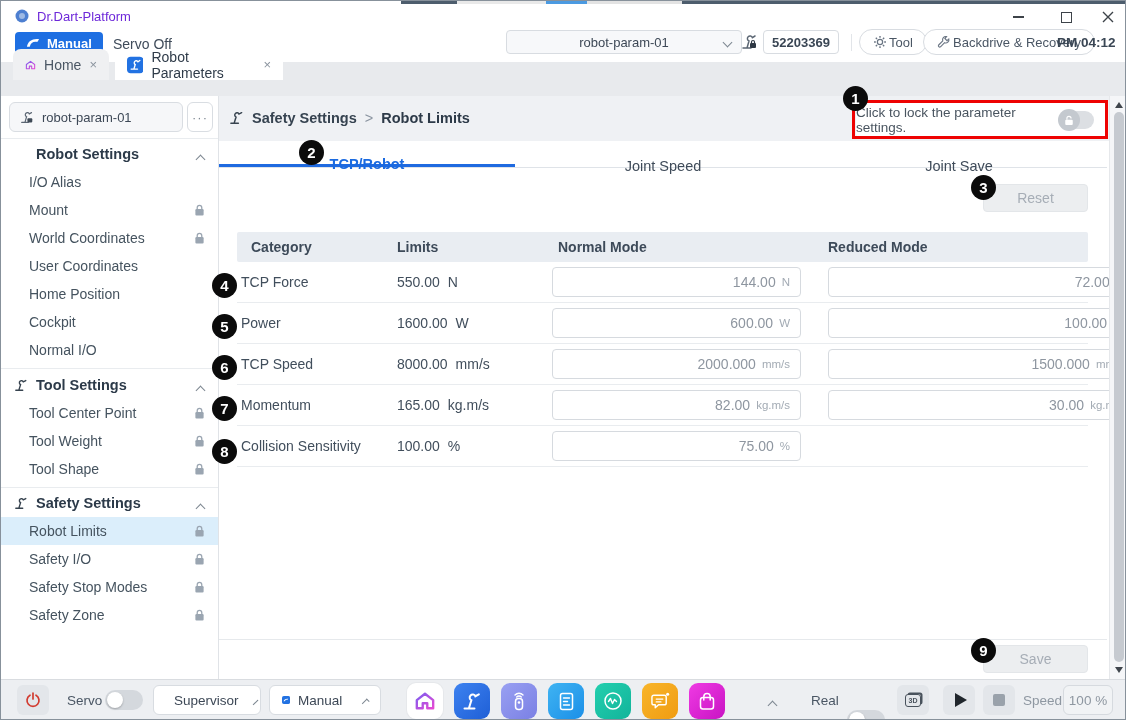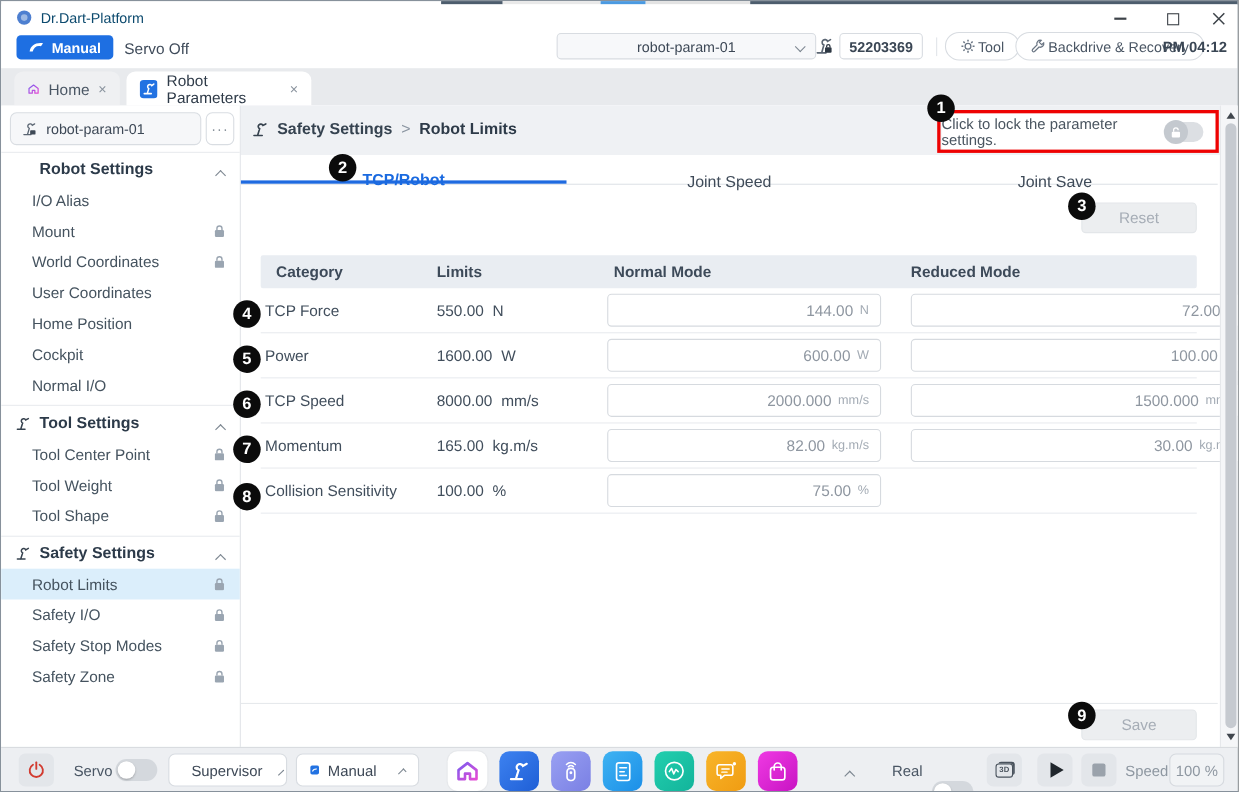--- a/index.html
+++ b/index.html
@@ -5,39 +5,39 @@
   *{margin:0;padding:0;box-sizing:border-box;font-family:"Liberation Sans",sans-serif;}
   html,body{background:#555;}
   .window{position:relative;width:1126px;height:720px;background:#fff;border:1px solid #87919b;overflow:hidden;}
   .abs{position:absolute;}
 
   
   .strip{position:absolute;top:0;height:3px;}
 
   
   .titlebar{position:absolute;left:0;top:3px;width:100%;height:25px;background:#fff;}
-  .app-title{font-size:13px;color:#0c4a6e;}
+  .app-title{font-size:13px;color:#6d28d9;}
   .win-btn{width:30px;height:22px;display:flex;align-items:center;justify-content:center;cursor:default;}
   .min-glyph{width:11px;height:2px;background:#3d4349;}
   .max-glyph{width:11px;height:11px;border:1.5px solid #3d4349;}
 
   
   .toolbar{position:absolute;left:0;top:28px;width:100%;height:33px;background:#fff;}
   .btn-manual{position:absolute;left:14px;top:3px;height:22px;padding:0 11px;background:#1e6fe2;border-radius:4px;color:#fff;font-size:13px;font-weight:bold;display:flex;align-items:center;gap:6px;}
   .servo-off{position:absolute;left:112px;top:7px;font-size:14px;color:#3f4b5a;}
   .tb-select{position:absolute;left:505px;top:1px;width:236px;height:24px;background:#f7f8fa;border:1px solid #d8dce1;border-radius:4px;display:flex;align-items:center;justify-content:center;font-size:13px;color:#3d4856;}
   .tb-select .chev-down{position:absolute;right:10px;top:8px;}
   .serial-box{position:absolute;left:762px;top:1px;width:76px;height:24px;border:1px solid #d8dce1;border-radius:4px;display:flex;align-items:center;justify-content:center;font-size:13px;font-weight:bold;color:#3a4654;}
   .pill-btn{position:absolute;top:0;height:26px;border:1px solid #d8dce1;border-radius:14px;background:#fff;display:flex;align-items:center;gap:2px;font-size:13px;color:#4a5664;padding:0 13px;}
   .tb-time{position:absolute;left:1056px;top:6px;font-size:13.5px;font-weight:bold;color:#3a4654;}
   .vdiv{position:absolute;width:1px;background:#e2e5e9;}
 
   
   .tabstrip{position:absolute;left:0;top:61px;width:100%;height:34px;background:#e8eaed;}
-  .doc-tab{position:absolute;bottom:0;height:31px;display:flex;align-items:center;gap:8px;padding:0 12px;border-radius:8px 8px 0 0;font-size:14px;}
+  .doc-tab{position:absolute;bottom:16px;height:31px;display:flex;align-items:center;gap:8px;padding:0 12px;border-radius:8px 8px 0 0;font-size:14px;}
   .tab-close{color:#8a939e;font-size:13px;line-height:1;}
 
   
   .sidebar{position:absolute;left:0;top:95px;width:218px;height:583px;background:#fff;border-right:1px solid #e0e3e7;}
   .sb-header{position:absolute;left:8px;top:6px;width:174px;height:30px;background:#f6f7f9;border:1px solid #d9dde2;border-radius:6px;display:flex;align-items:center;gap:8px;padding:0 10px;font-size:13px;color:#3d4856;}
   .sb-more{position:absolute;left:186px;top:6px;width:26px;height:30px;background:#fff;border:1px solid #d9dde2;border-radius:6px;display:flex;align-items:center;justify-content:center;color:#7d8791;font-size:13px;letter-spacing:1px;}
   .sb-hr{position:absolute;left:0;width:217px;height:1px;background:#e9ecef;}
   .sb-sec{position:absolute;left:0;width:217px;height:28px;display:flex;align-items:center;gap:8px;padding-left:13px;font-size:14.5px;font-weight:bold;color:#2c3a49;}
   .sb-item{position:absolute;left:0;width:217px;height:28px;display:flex;align-items:center;padding-left:28px;font-size:14px;color:#45535f;}
   .sb-item.sel{background:#dbeefb;}

